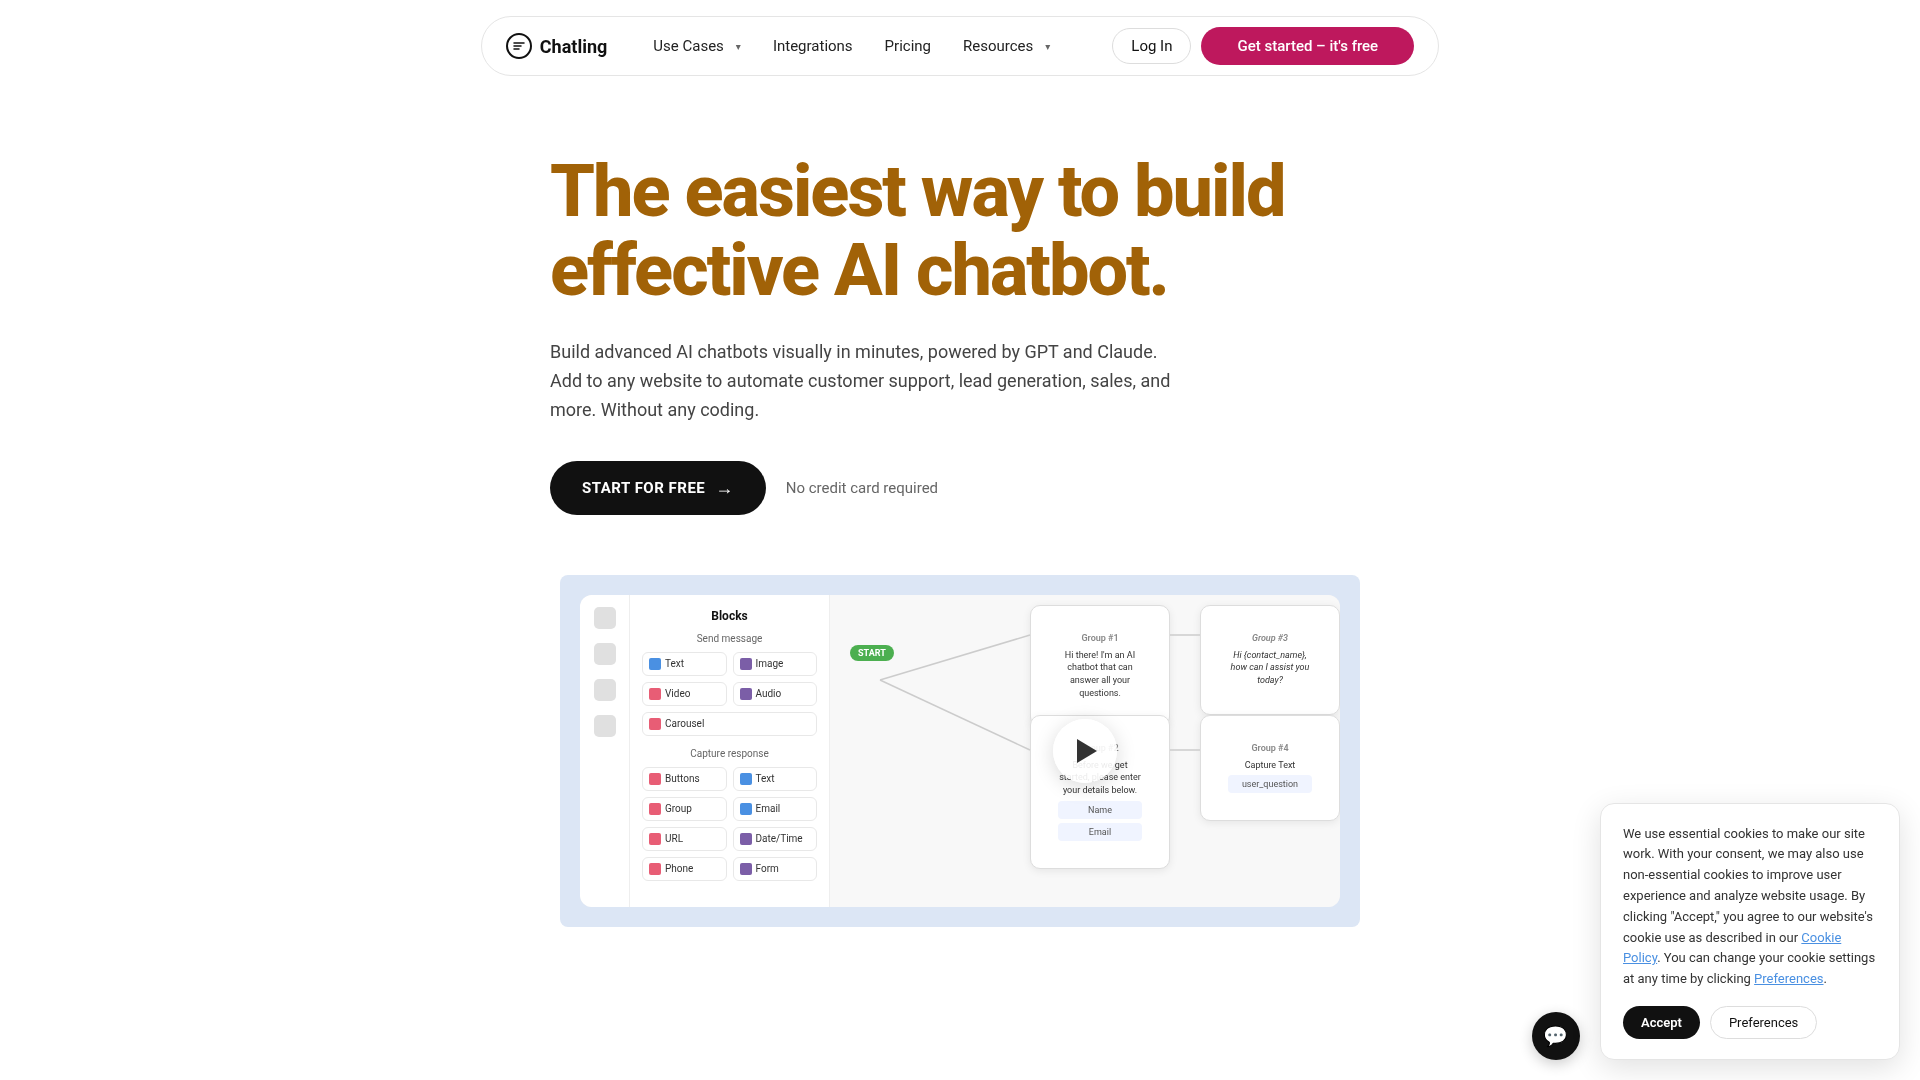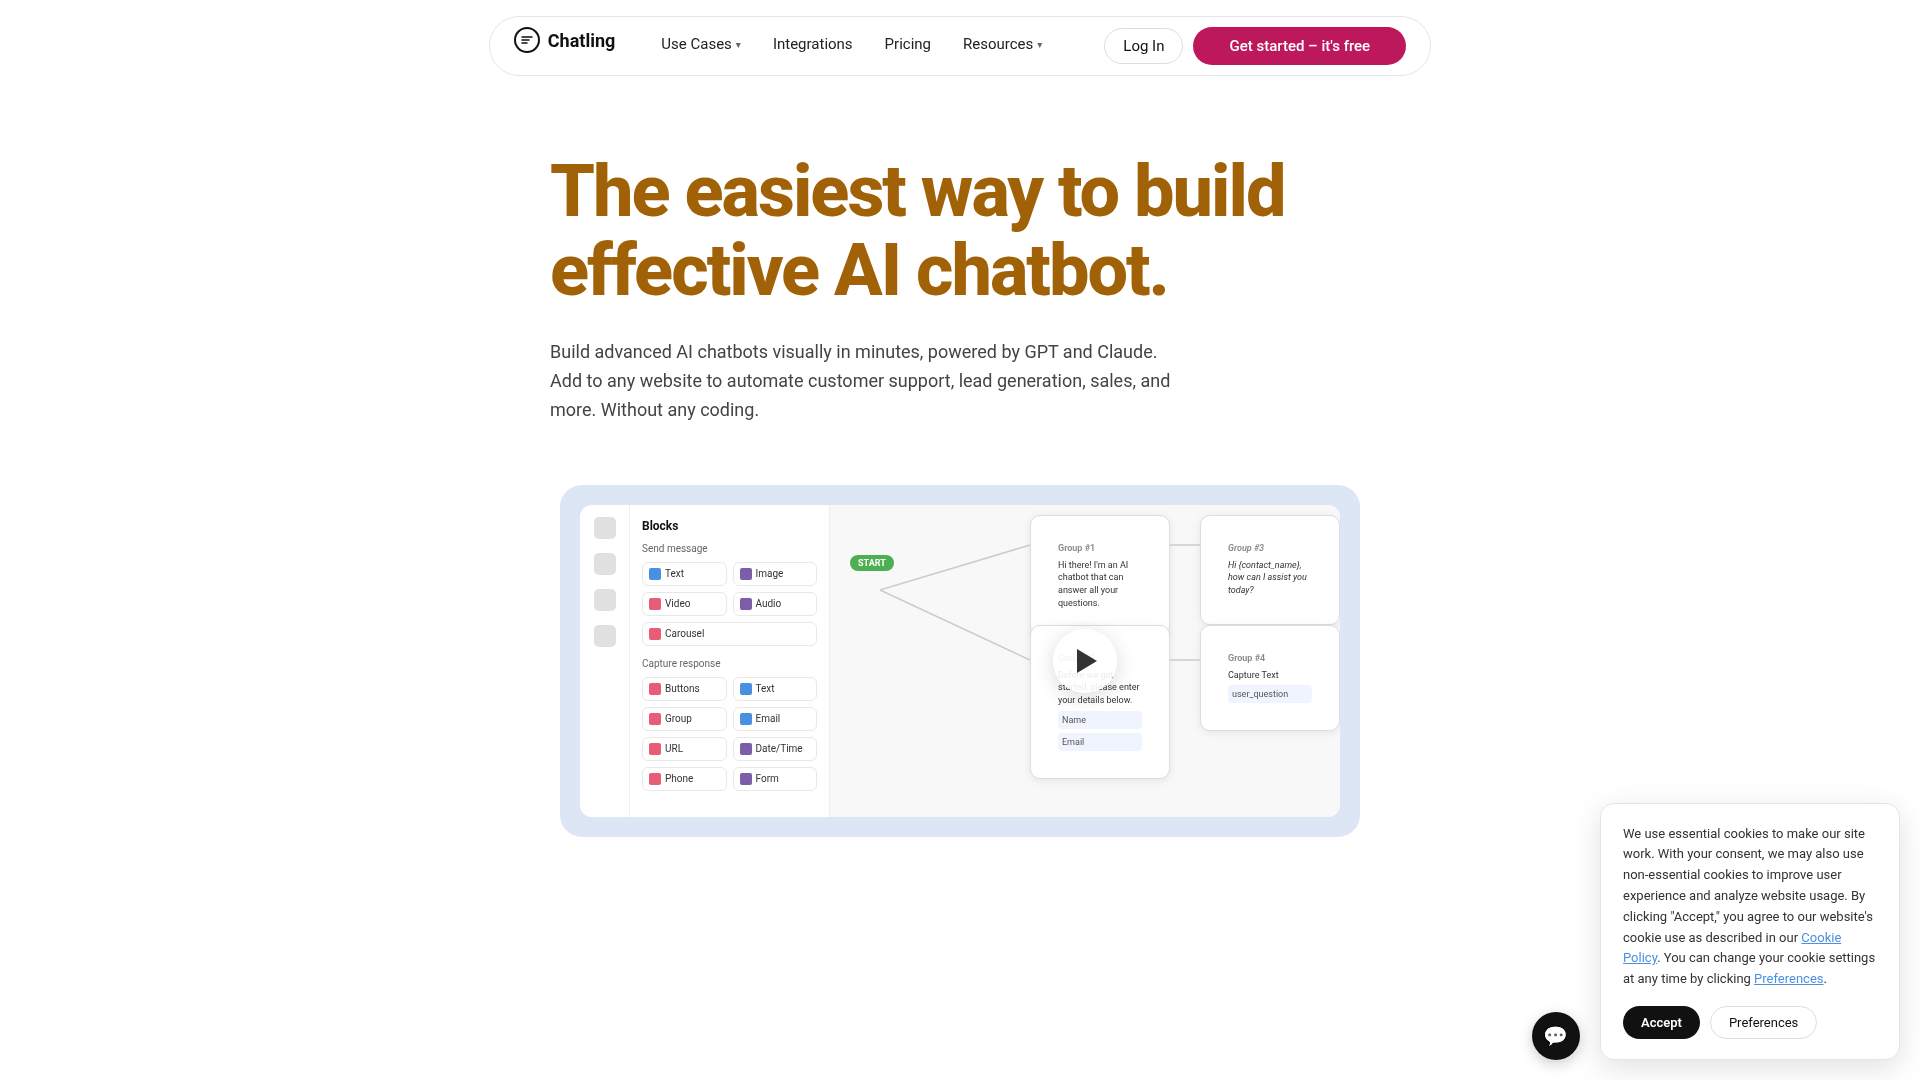--- a/index.html
+++ b/index.html
@@ -15,21 +15,21 @@
       display: flex;
       justify-content: center;
       padding: 16px 0;
       position: sticky;
       top: 0;
       z-index: 100;
       background: #fff;
     }
     .nav-inner {
       display: flex;
-      align-items: flex-start;
+      align-items: center;
       gap: 32px;
       border: 1.5px solid #e5e5e5;
       border-radius: 50px;
       padding: 10px 24px;
       background: #fff;
     }
     .nav-logo {
       display: flex;
       align-items: center;
       gap: 8px;
@@ -43,21 +43,21 @@
       height: 26px;
     }
     .nav-links {
       display: flex;
       align-items: center;
       gap: 4px;
     }
     .nav-link {
       display: flex;
       align-items: center;
-      gap: 4px;
+      gap: 12px;
       padding: 8px 14px;
       font-size: 15px;
       color: #222;
       text-decoration: none;
       border-radius: 6px;
       cursor: pointer;
       background: none;
       border: none;
       font-family: inherit;
     }
@@ -143,24 +143,25 @@
     }
 
     
     .video-section {
       max-width: 880px;
       margin: 60px auto 0;
       padding: 0 40px;
     }
     .video-wrapper {
       background: #dce6f5;
-      border-radius: 22px;
+      border-radius: 8px;
       overflow: hidden;
       position: relative;
       min-height: 340px;
+      text-align: center;
     }
     .video-inner {
       background: #f0f0f0;
       margin: 20px;
       border-radius: 12px;
       overflow: hidden;
       position: relative;
       min-height: 300px;
       display: flex;
     }
@@ -416,20 +417,27 @@
     <div class="nav-actions">
       <button class="btn-login">Log In</button>
       <button class="btn-cta">Get started – it's free</button>
     </div>
   </div>
 </nav>
 
 <section class="hero">
   <h1 class="hero-title">The easiest way to build effective AI chatbot.</h1>
   <p class="hero-desc">Build advanced AI chatbots visually in minutes, powered by GPT and Claude. Add to any website to automate customer support, lead generation, sales, and more. Without any coding.</p>
+  <div class="hero-actions">
+    <button class="btn-start">
+      <span>START FOR FREE</span>
+      <span class="arrow-icon">→</span>
+    </button>
+    <span class="no-cc">No credit card required</span>
+  </div>
 </section>
 
 <div class="video-section">
   <div class="video-wrapper">
     <div class="video-inner">
 
       <div class="app-sidebar">
         <div class="sidebar-icon"></div>
         <div class="sidebar-icon"></div>
         <div class="sidebar-icon"></div>

